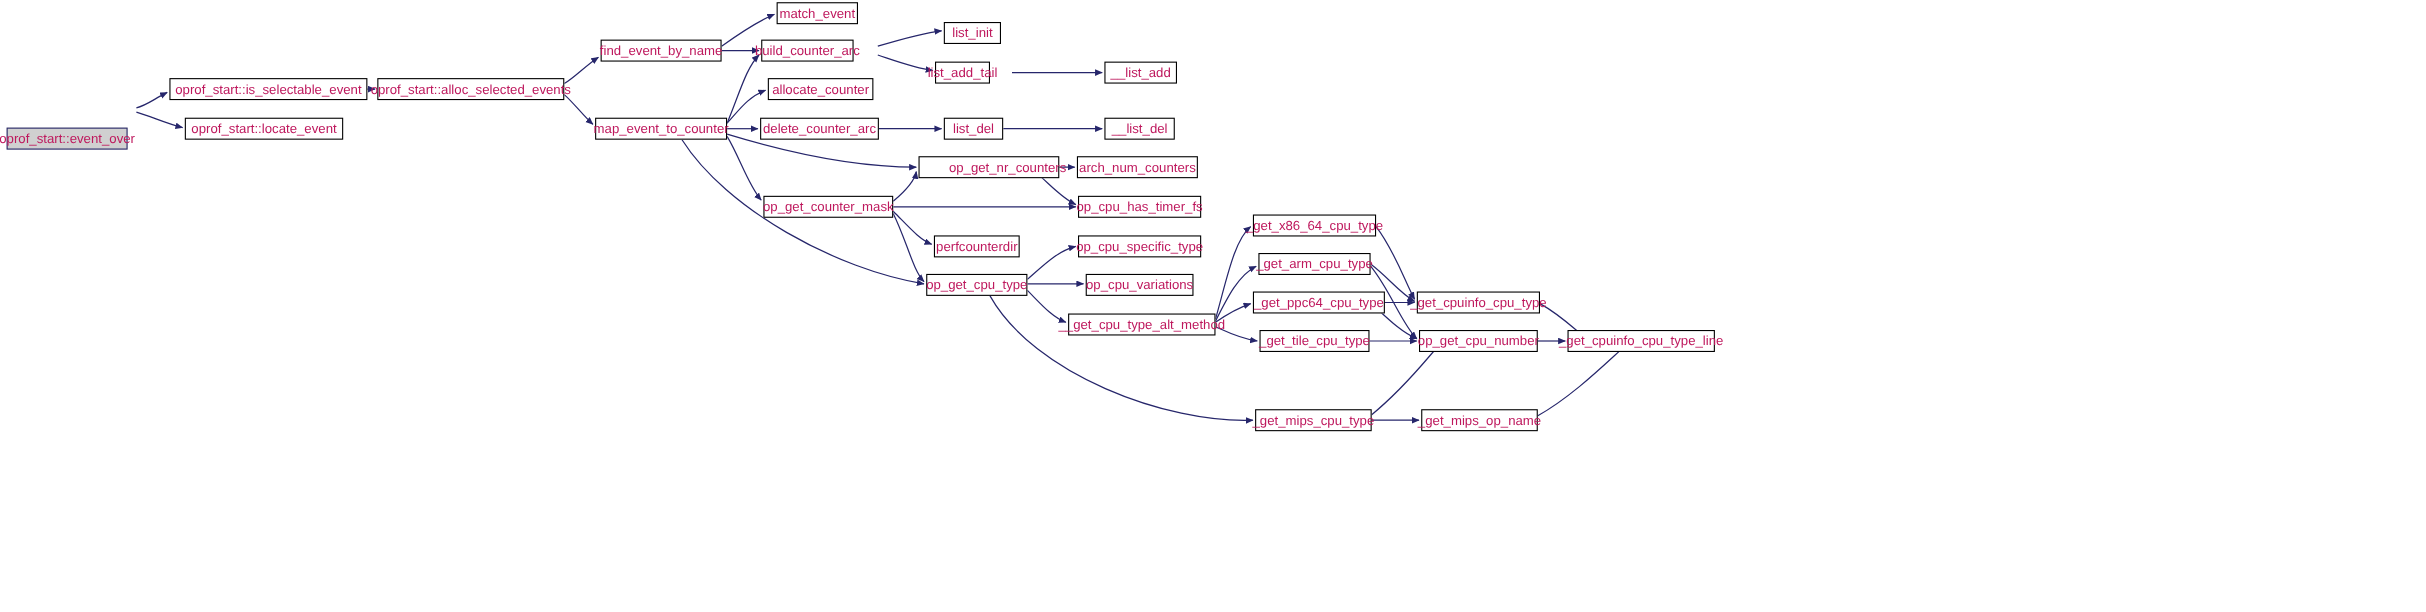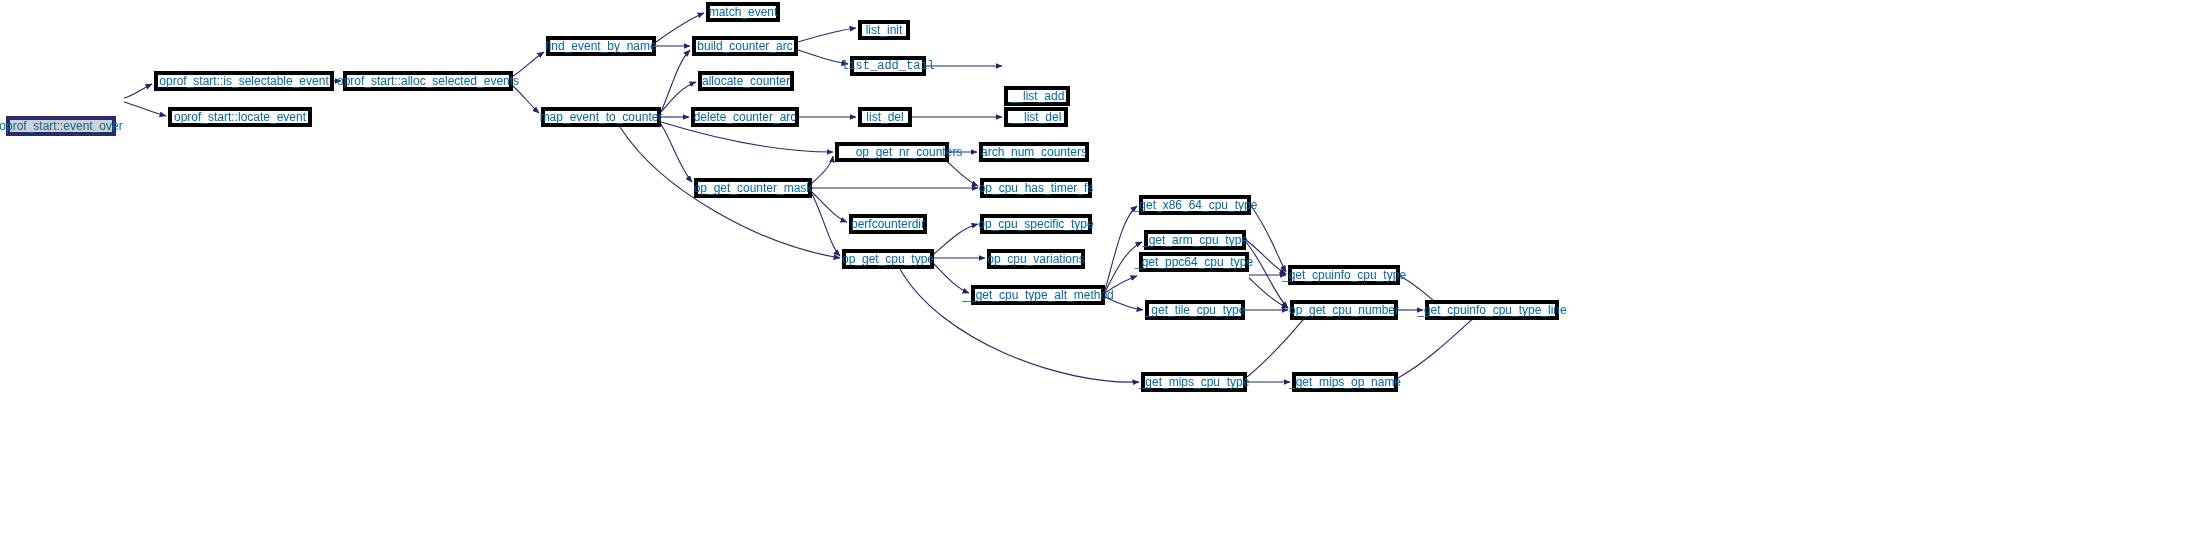--- a/index.html
+++ b/index.html
@@ -10,23 +10,23 @@
   #canvas {
     position: relative;
     width: 2205px;
     height: 556px;
     background: #ffffff;
     font-family: "Liberation Sans", sans-serif;
   }
   .node {
     position: absolute;
     box-sizing: border-box;
-    border: 4px solid #000000;
+    border: 1px solid #000000;
     background: #ffffff;
-    color: #0369a1;
+    color: #be185d;
     font-size: 12px;
     line-height: 1;
     display: flex;
     align-items: center;
     justify-content: center;
     white-space: nowrap;
     padding: 0 6px;
     height: 20px;
   }
   .node.root {
@@ -108,40 +108,40 @@
       </g>
   </svg>
   <div id="nodes">
       <div class="node root" style="left: 6px; top: 90px; width: 110px; margin-top: 26px;">oprof_start::event_over</div>
       <div class="node" style="left: 154px; top: 71px; width: 180px;">oprof_start::is_selectable_event</div>
       <div class="node" style="left: 168px; top: 107px; width: 144px;">oprof_start::locate_event</div>
       <div class="node" style="left: 343px; top: 71px; width: 170px;">oprof_start::alloc_selected_events</div>
       <div class="node" style="left: 546px; top: 36px; width: 110px; text-align: right;">find_event_by_name</div>
       <div class="node" style="left: 541px; top: 107px; width: 120px;">map_event_to_counter</div>
       <div class="node" style="left: 706px; top: 2px; width: 74px;">match_event</div>
-      <div class="node" style="left: 692px; top: 36px; width: 106px;">build_counter_arc</div>
+      <div class="node" style="left: 692px; top: 36px; width: 84px;">build_counter_arc</div>
       <div class="node" style="left: 698px; top: 71px; width: 96px;">allocate_counter</div>
       <div class="node" style="left: 691px; top: 107px; width: 108px;">delete_counter_arc</div>
       <div class="node" style="left: 694px; top: 178px; width: 118px;">op_get_counter_mask</div>
       <div class="node" style="left: 849px; top: 214px; width: 78px;">perfcounterdir</div>
       <div class="node" style="left: 842px; top: 249px; width: 92px;">op_get_cpu_type</div>
-      <div class="node" style="left: 835px; top: 142px; width: 114px; padding-left: 40px;">op_get_nr_counters</div>
+      <div class="node" style="left: 835px; top: 142px; width: 128px; padding-left: 40px;">op_get_nr_counters</div>
       <div class="node" style="left: 858px; top: 20px; width: 52px;">list_init</div>
-      <div class="node" style="left: 850px; top: 56px; width: 76px; font-family: Liberation Mono, monospace;">list_add_tail</div>
+      <div class="node" style="left: 850px; top: 56px; width: 50px;">list_add_tail</div>
       <div class="node" style="left: 858px; top: 107px; width: 54px;">list_del</div>
-      <div class="node" style="left: 1004px; top: 56px; width: 66px; margin-top: 30px;">__list_add</div>
+      <div class="node" style="left: 1004px; top: 56px; width: 66px;">__list_add</div>
       <div class="node" style="left: 1004px; top: 107px; width: 64px;">__list_del</div>
       <div class="node" style="left: 979px; top: 142px; width: 110px;">arch_num_counters</div>
       <div class="node" style="left: 980px; top: 178px; width: 112px;">op_cpu_has_timer_fs</div>
       <div class="node" style="left: 980px; top: 214px; width: 112px;">op_cpu_specific_type</div>
       <div class="node" style="left: 987px; top: 249px; width: 98px;">op_cpu_variations</div>
       <div class="node" style="left: 971px; top: 285px; width: 134px;">__get_cpu_type_alt_method</div>
       <div class="node" style="left: 1139px; top: 195px; width: 112px;">_get_x86_64_cpu_type</div>
       <div class="node" style="left: 1144px; top: 230px; width: 102px;">_get_arm_cpu_type</div>
-      <div class="node" style="left: 1139px; top: 252px; width: 110px;">_get_ppc64_cpu_type</div>
+      <div class="node" style="left: 1139px; top: 265px; width: 120px;">_get_ppc64_cpu_type</div>
       <div class="node" style="left: 1145px; top: 300px; width: 100px;">_get_tile_cpu_type</div>
       <div class="node" style="left: 1141px; top: 372px; width: 106px;">_get_mips_cpu_type</div>
       <div class="node" style="left: 1288px; top: 265px; width: 112px;">_get_cpuinfo_cpu_type</div>
       <div class="node" style="left: 1290px; top: 300px; width: 108px;">op_get_cpu_number</div>
       <div class="node" style="left: 1292px; top: 372px; width: 106px;">_get_mips_op_name</div>
       <div class="node" style="left: 1425px; top: 300px; width: 134px;">_get_cpuinfo_cpu_type_line</div>
     </div>
 </div>
 
 </body></html>

